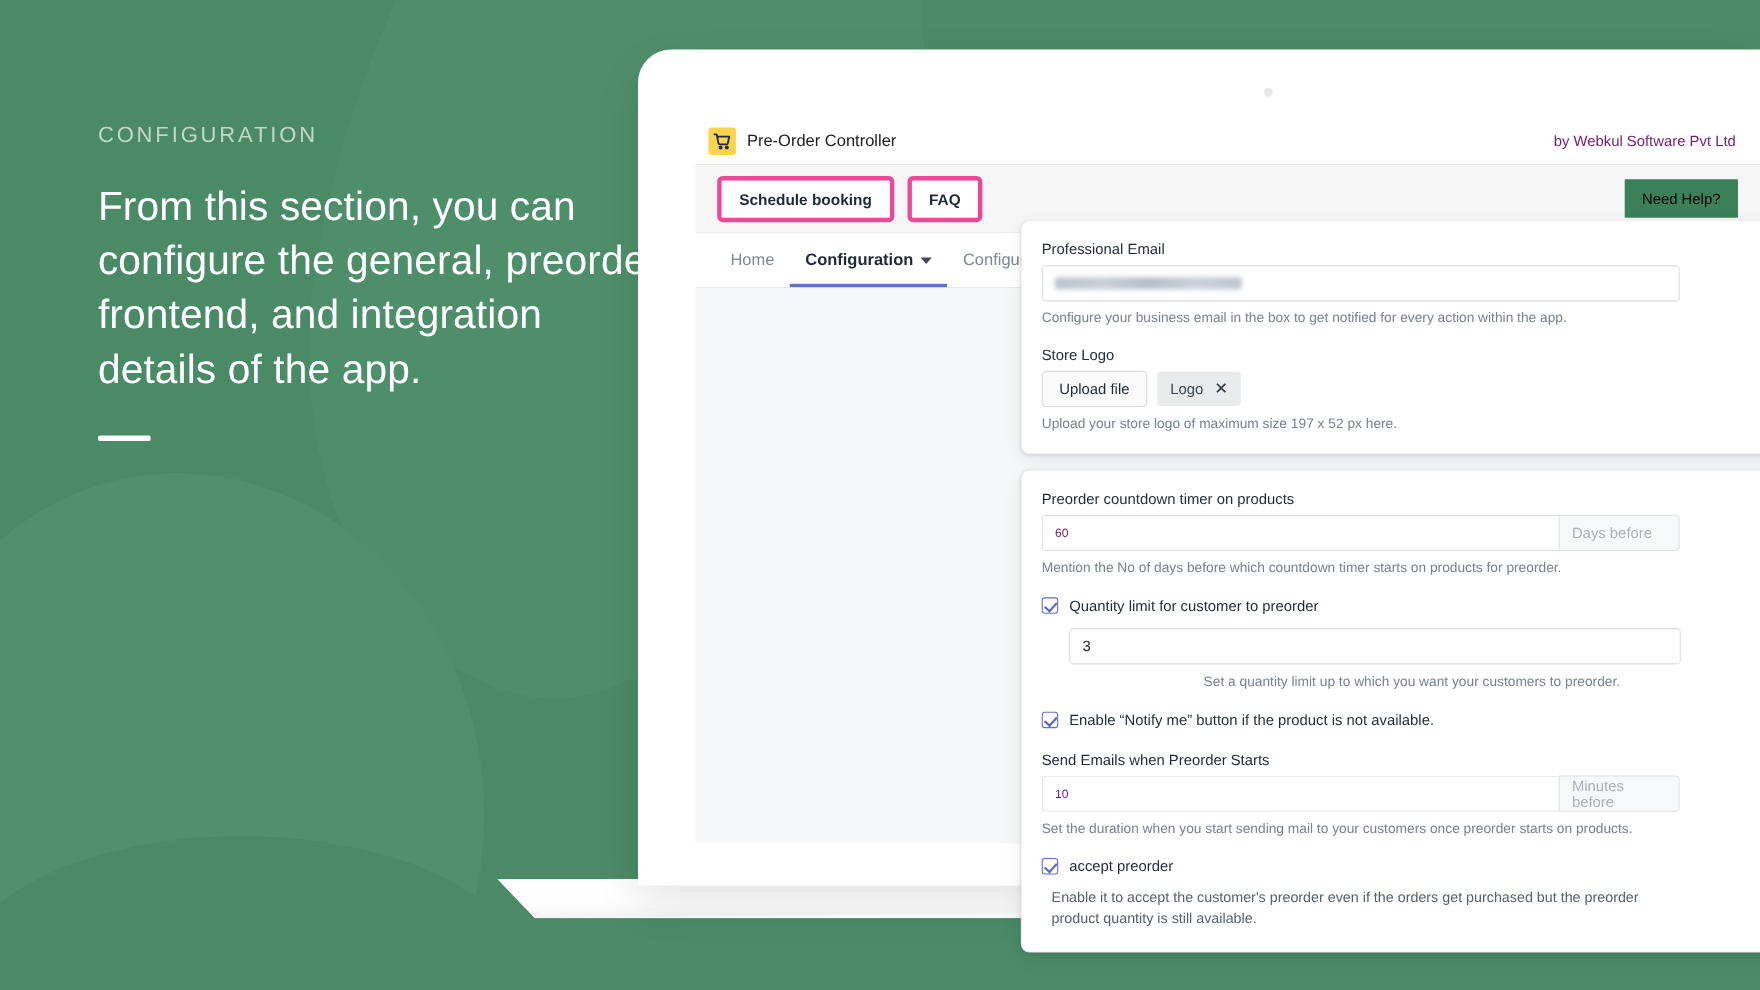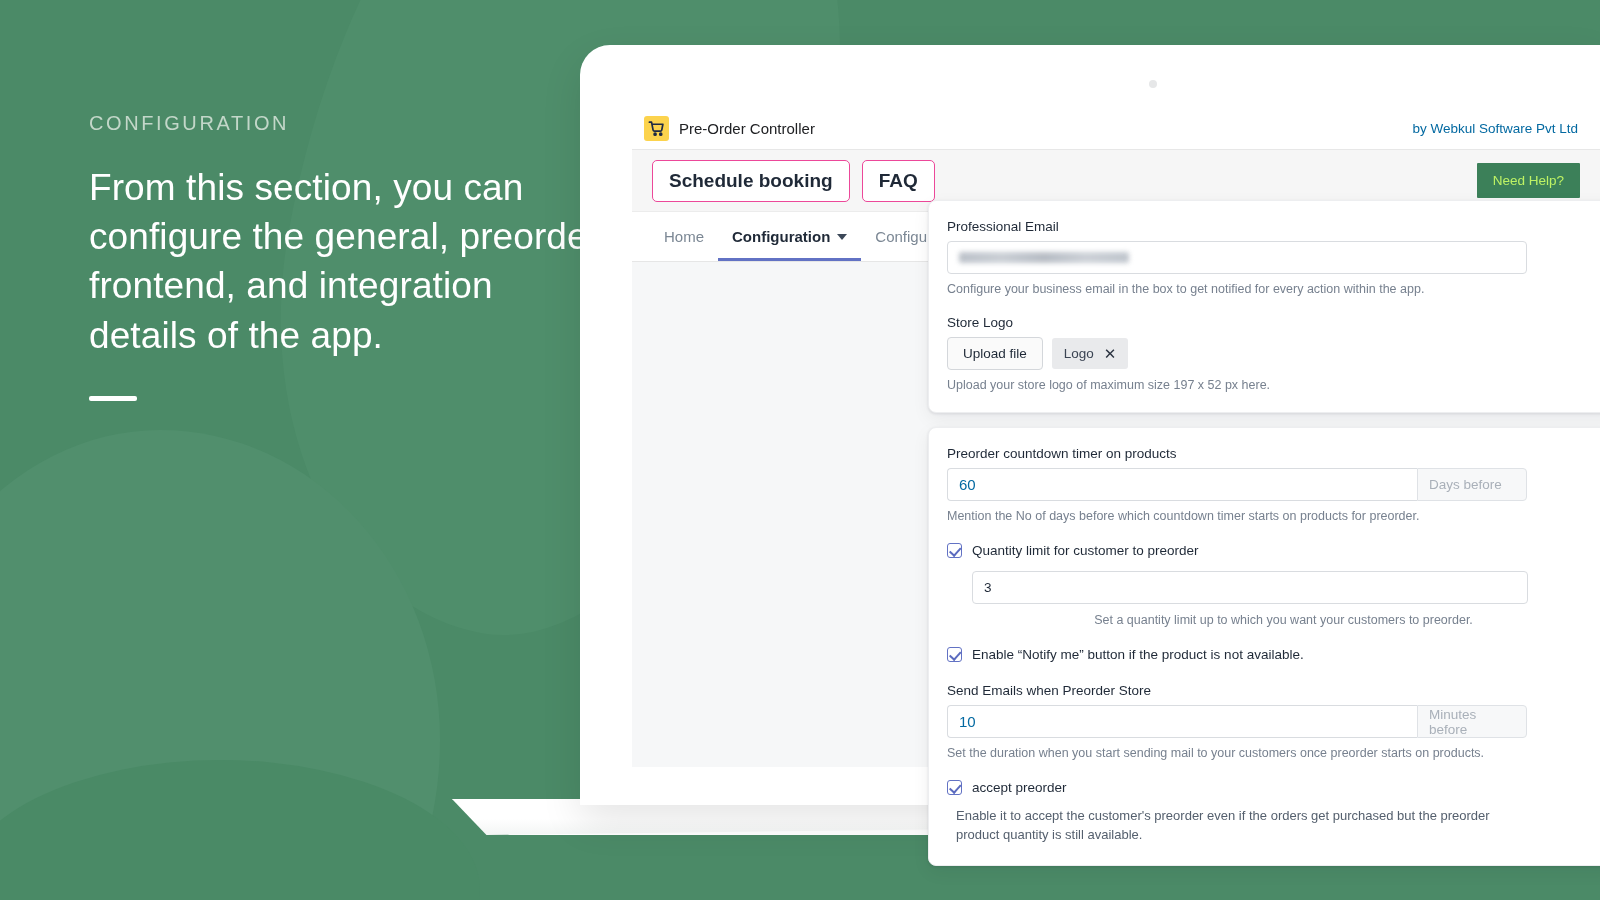--- a/index.html
+++ b/index.html
@@ -80,35 +80,35 @@
   .app-brand{ display:flex; align-items:center; gap:10px; }
   .app-icon{
     width:25px; height:25px; background:#fcd34d; border-radius:3px;
     position:relative; flex:0 0 auto;
   }
   .app-icon .cart{
     position:absolute; left:4px; top:4px; width:17px; height:17px;
     color:#1f2a44;
   }
   .app-title{ font-size:15px; color:#202124; }
-  .app-by{ font-size:13.5px; color:#0369a1; }
+  .app-by{ font-size:13.5px; color:#701a75; }
 
   
   .toolbar{
     height:62px; background:#f6f6f6; display:flex; align-items:center;
     padding:0 20px 0 20px; gap:12px; border-bottom:1px solid #ececec;
   }
   .btn-outline{
-    background:#ffffff; border:1px solid #ec4899; border-radius:5px;
-    padding:9px 16px; font-size:19px; color:#1f2937; cursor:pointer;
+    background:#ffffff; border:4px solid #ec4899; border-radius:5px;
+    padding:9px 16px; font-size:14px; color:#1f2937; cursor:pointer;
     font-weight:600; white-space:nowrap;
   }
   .toolbar-spacer{ flex:1; }
   .btn-need-help{
-    background:#3c8059; color:#bef264; border:none; border-radius:1px;
+    background:#3c8059; color:#000000; border:none; border-radius:1px;
     padding:10px 16px; font-size:13.5px; cursor:pointer; white-space:nowrap;
     font-weight:400;
   }
 
   
   .tabs{
     height:50px; display:flex; align-items:flex-end; gap:0;
     padding:0 18px; border-bottom:1px solid #e6e6e6; background:#ffffff;
   }
   .tab{
@@ -172,21 +172,21 @@
     font-size:13.5px; color:#3b4453; display:flex; align-items:center; gap:10px;
     cursor:pointer;
     justify-content:space-between;
   }
   .chip .x{ font-size:15px; line-height:1; color:#2b3340; }
 
   
   .input-group{ display:flex; width:580px; height:33px; }
   .input-group .val{
     flex:1; border:1px solid #d9dce0; border-right:none; border-radius:4px 0 0 4px;
-    display:flex; align-items:center; padding:0 11px; font-size:15px; color:#0369a1;
+    display:flex; align-items:center; padding:0 11px; font-size:11px; color:#701a75;
     background:#ffffff;
   }
   .input-group .suffix{
     width:110px; border:1px solid #dfe2e6; border-radius:0 4px 4px 0;
     background:#f7f8f9; display:flex; align-items:center; padding:0 11px;
     font-size:13.5px; color:#a9b0b9;
   }
 
   
   .chk-row{ display:flex; align-items:flex-start; gap:10px; margin-top:19px; }
@@ -308,21 +308,21 @@
       <div class="sub-input">3</div>
       <div class="sub-hint">Set a quantity limit up to which you want your customers to preorder.</div>
     </div>
 
     <div class="chk-row">
       <span class="chk"></span>
       <span class="chk-label">Enable “Notify me” button if the product is not available.</span>
     </div>
 
     <div class="row-gap">
-      <div class="field-label">Send Emails when Preorder Store</div>
+      <div class="field-label">Send Emails when Preorder Starts</div>
       <div class="input-group">
         <div class="val">10</div>
         <div class="suffix">Minutes before</div>
       </div>
       <div class="hint">Set the duration when you start sending mail to your customers once preorder starts on products.</div>
     </div>
 
     <div class="chk-row">
       <span class="chk"></span>
       <span class="chk-label">accept preorder</span>

